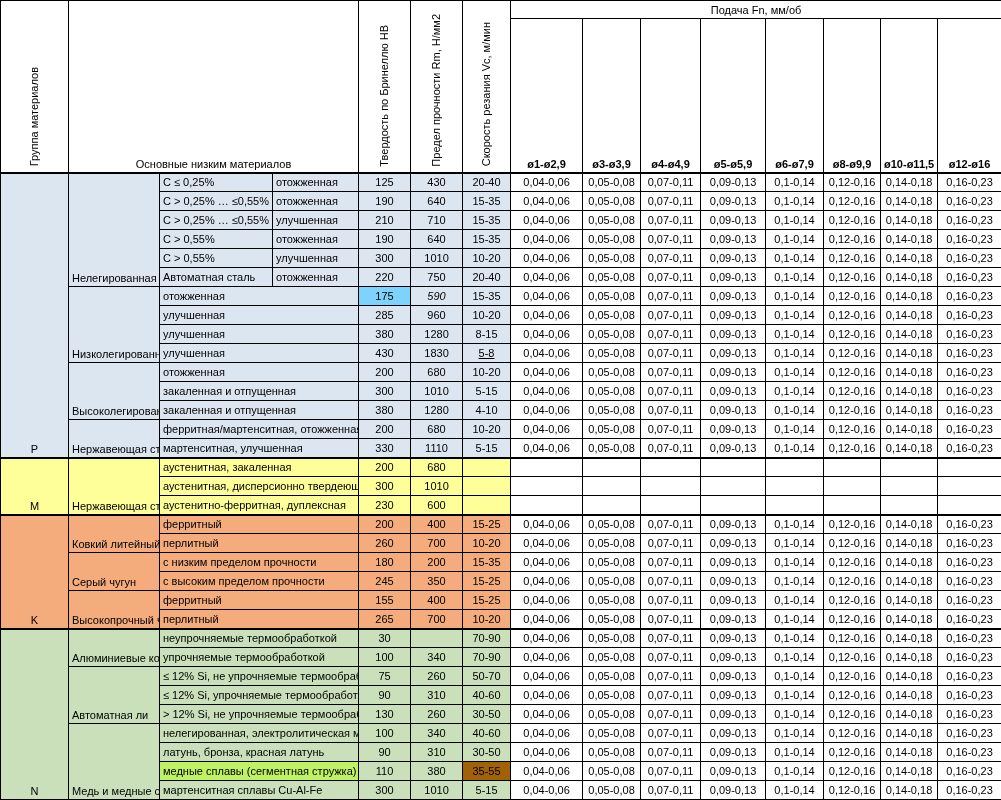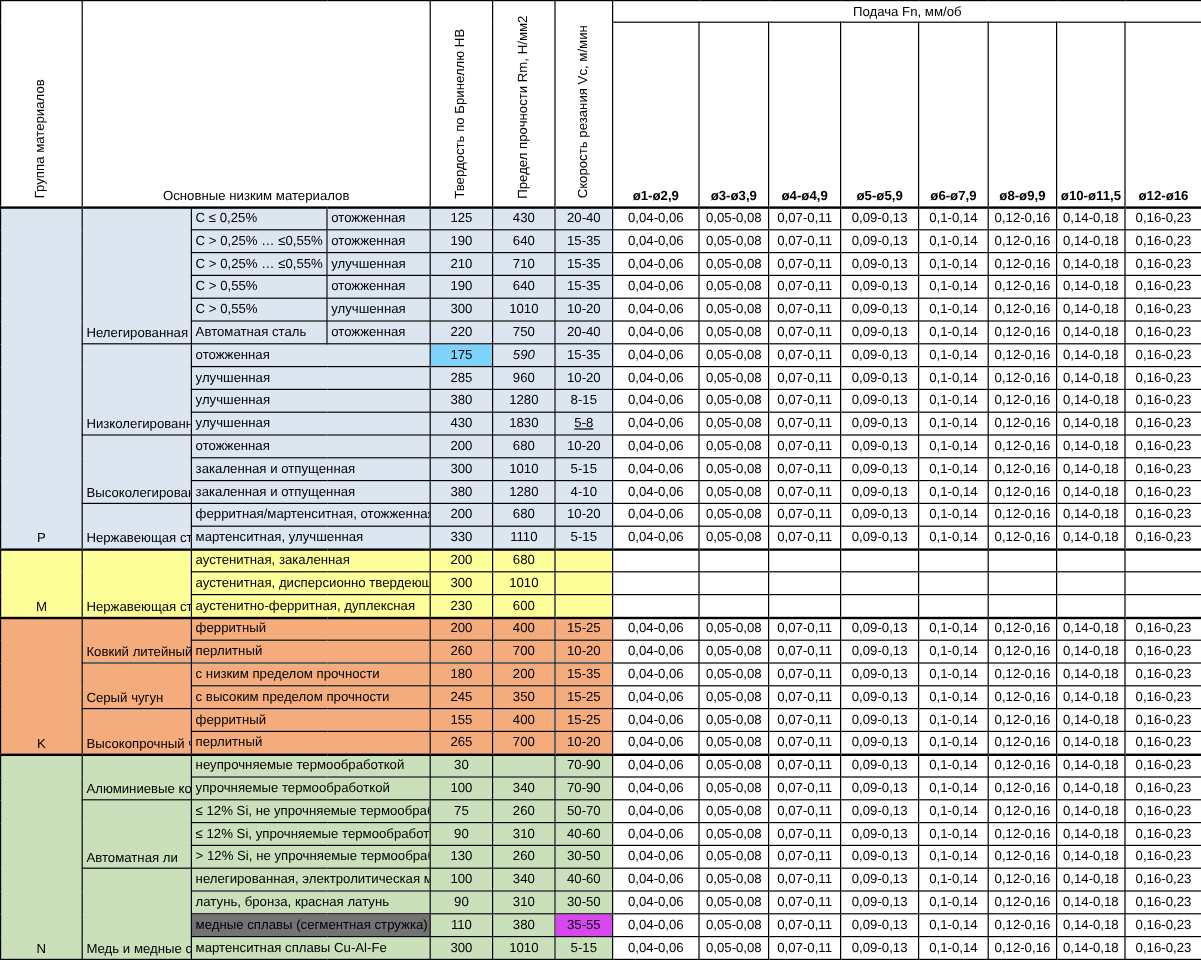--- a/index.html
+++ b/index.html
@@ -522,24 +522,24 @@
         <td class="c-num">0,04-0,06</td>
         <td class="c-num">0,05-0,08</td>
         <td class="c-num">0,07-0,11</td>
         <td class="c-num">0,09-0,13</td>
         <td class="c-num">0,1-0,14</td>
         <td class="c-num">0,12-0,16</td>
         <td class="c-num">0,14-0,18</td>
         <td class="c-num">0,16-0,23</td>
       </tr>
       <tr>
-        <td class="c-sub" colspan="2" style="background: #737373;">медные сплавы (сегментная стружка)</td>
+        <td class="c-sub" colspan="2" style="background: #bef264;">медные сплавы (сегментная стружка)</td>
         <td class="c-num" style="background: rgb(201, 224, 187);">110</td>
         <td class="c-num" style="background: rgb(201, 224, 187);">380</td>
-        <td class="c-num" style="background: #d946ef;">35-55</td>
+        <td class="c-num" style="background: #a16207;">35-55</td>
         <td class="c-num">0,04-0,06</td>
         <td class="c-num">0,05-0,08</td>
         <td class="c-num">0,07-0,11</td>
         <td class="c-num">0,09-0,13</td>
         <td class="c-num">0,1-0,14</td>
         <td class="c-num">0,12-0,16</td>
         <td class="c-num">0,14-0,18</td>
         <td class="c-num">0,16-0,23</td>
       </tr>
       <tr>

